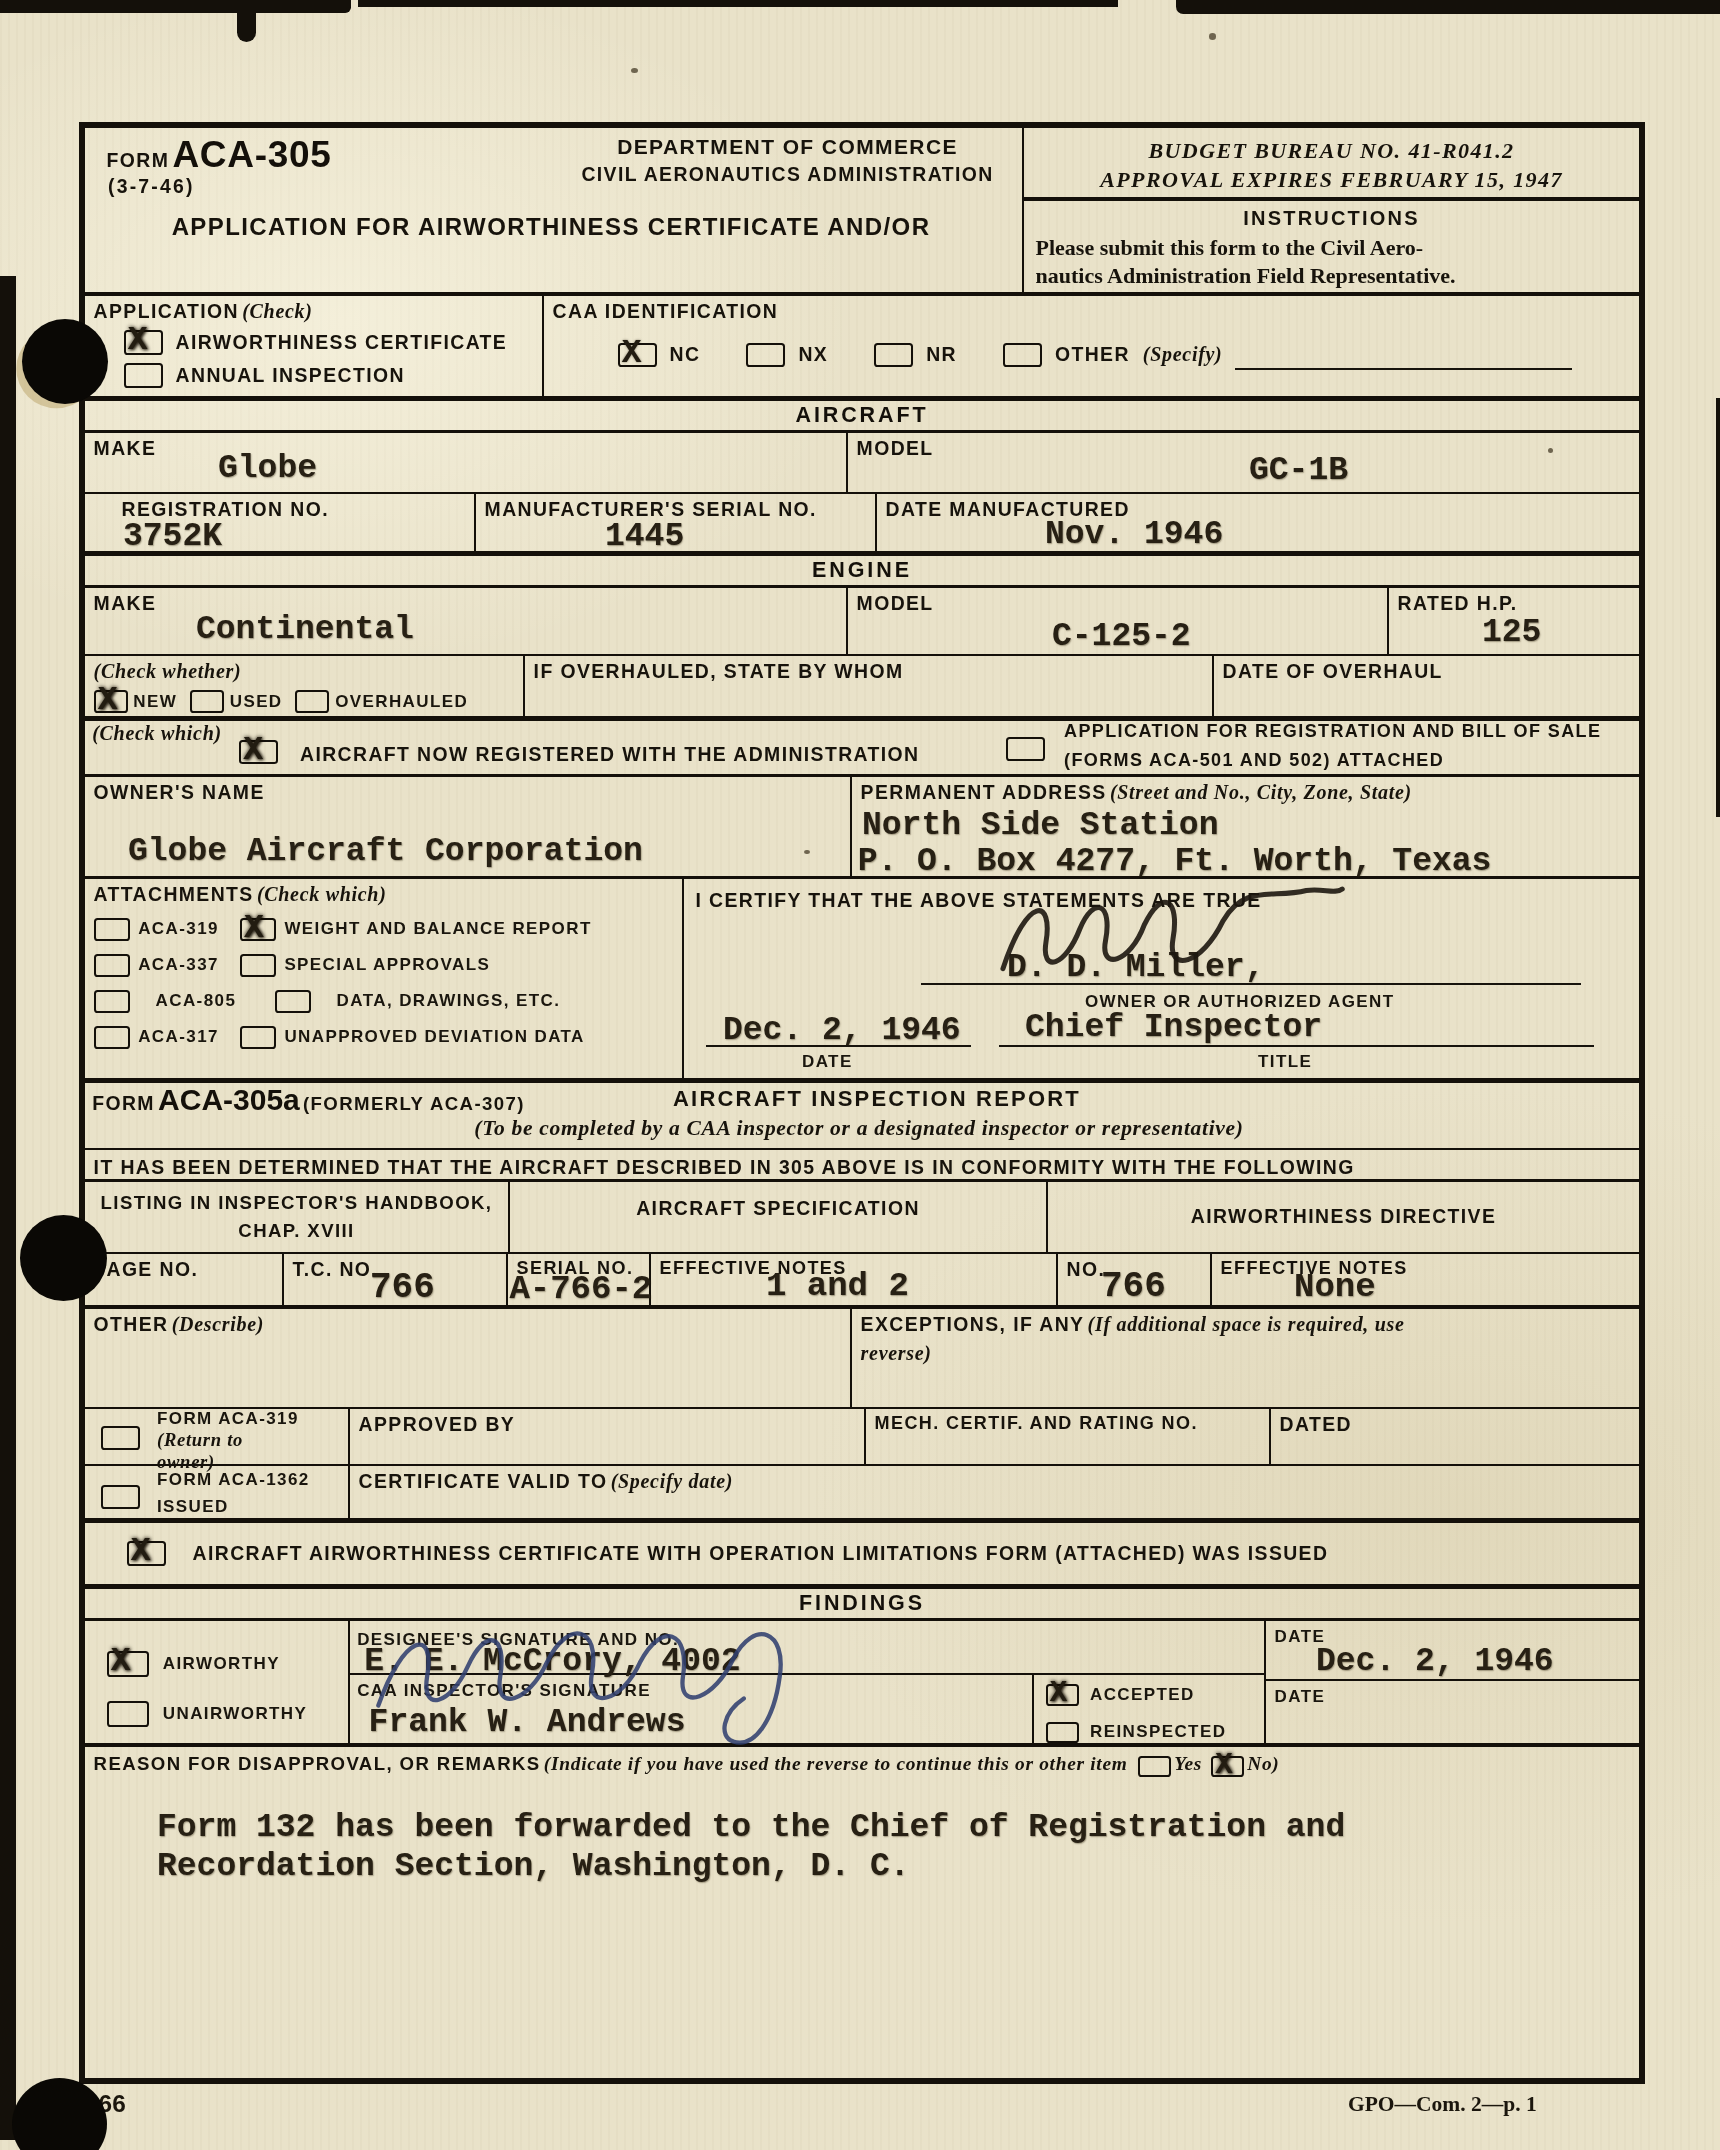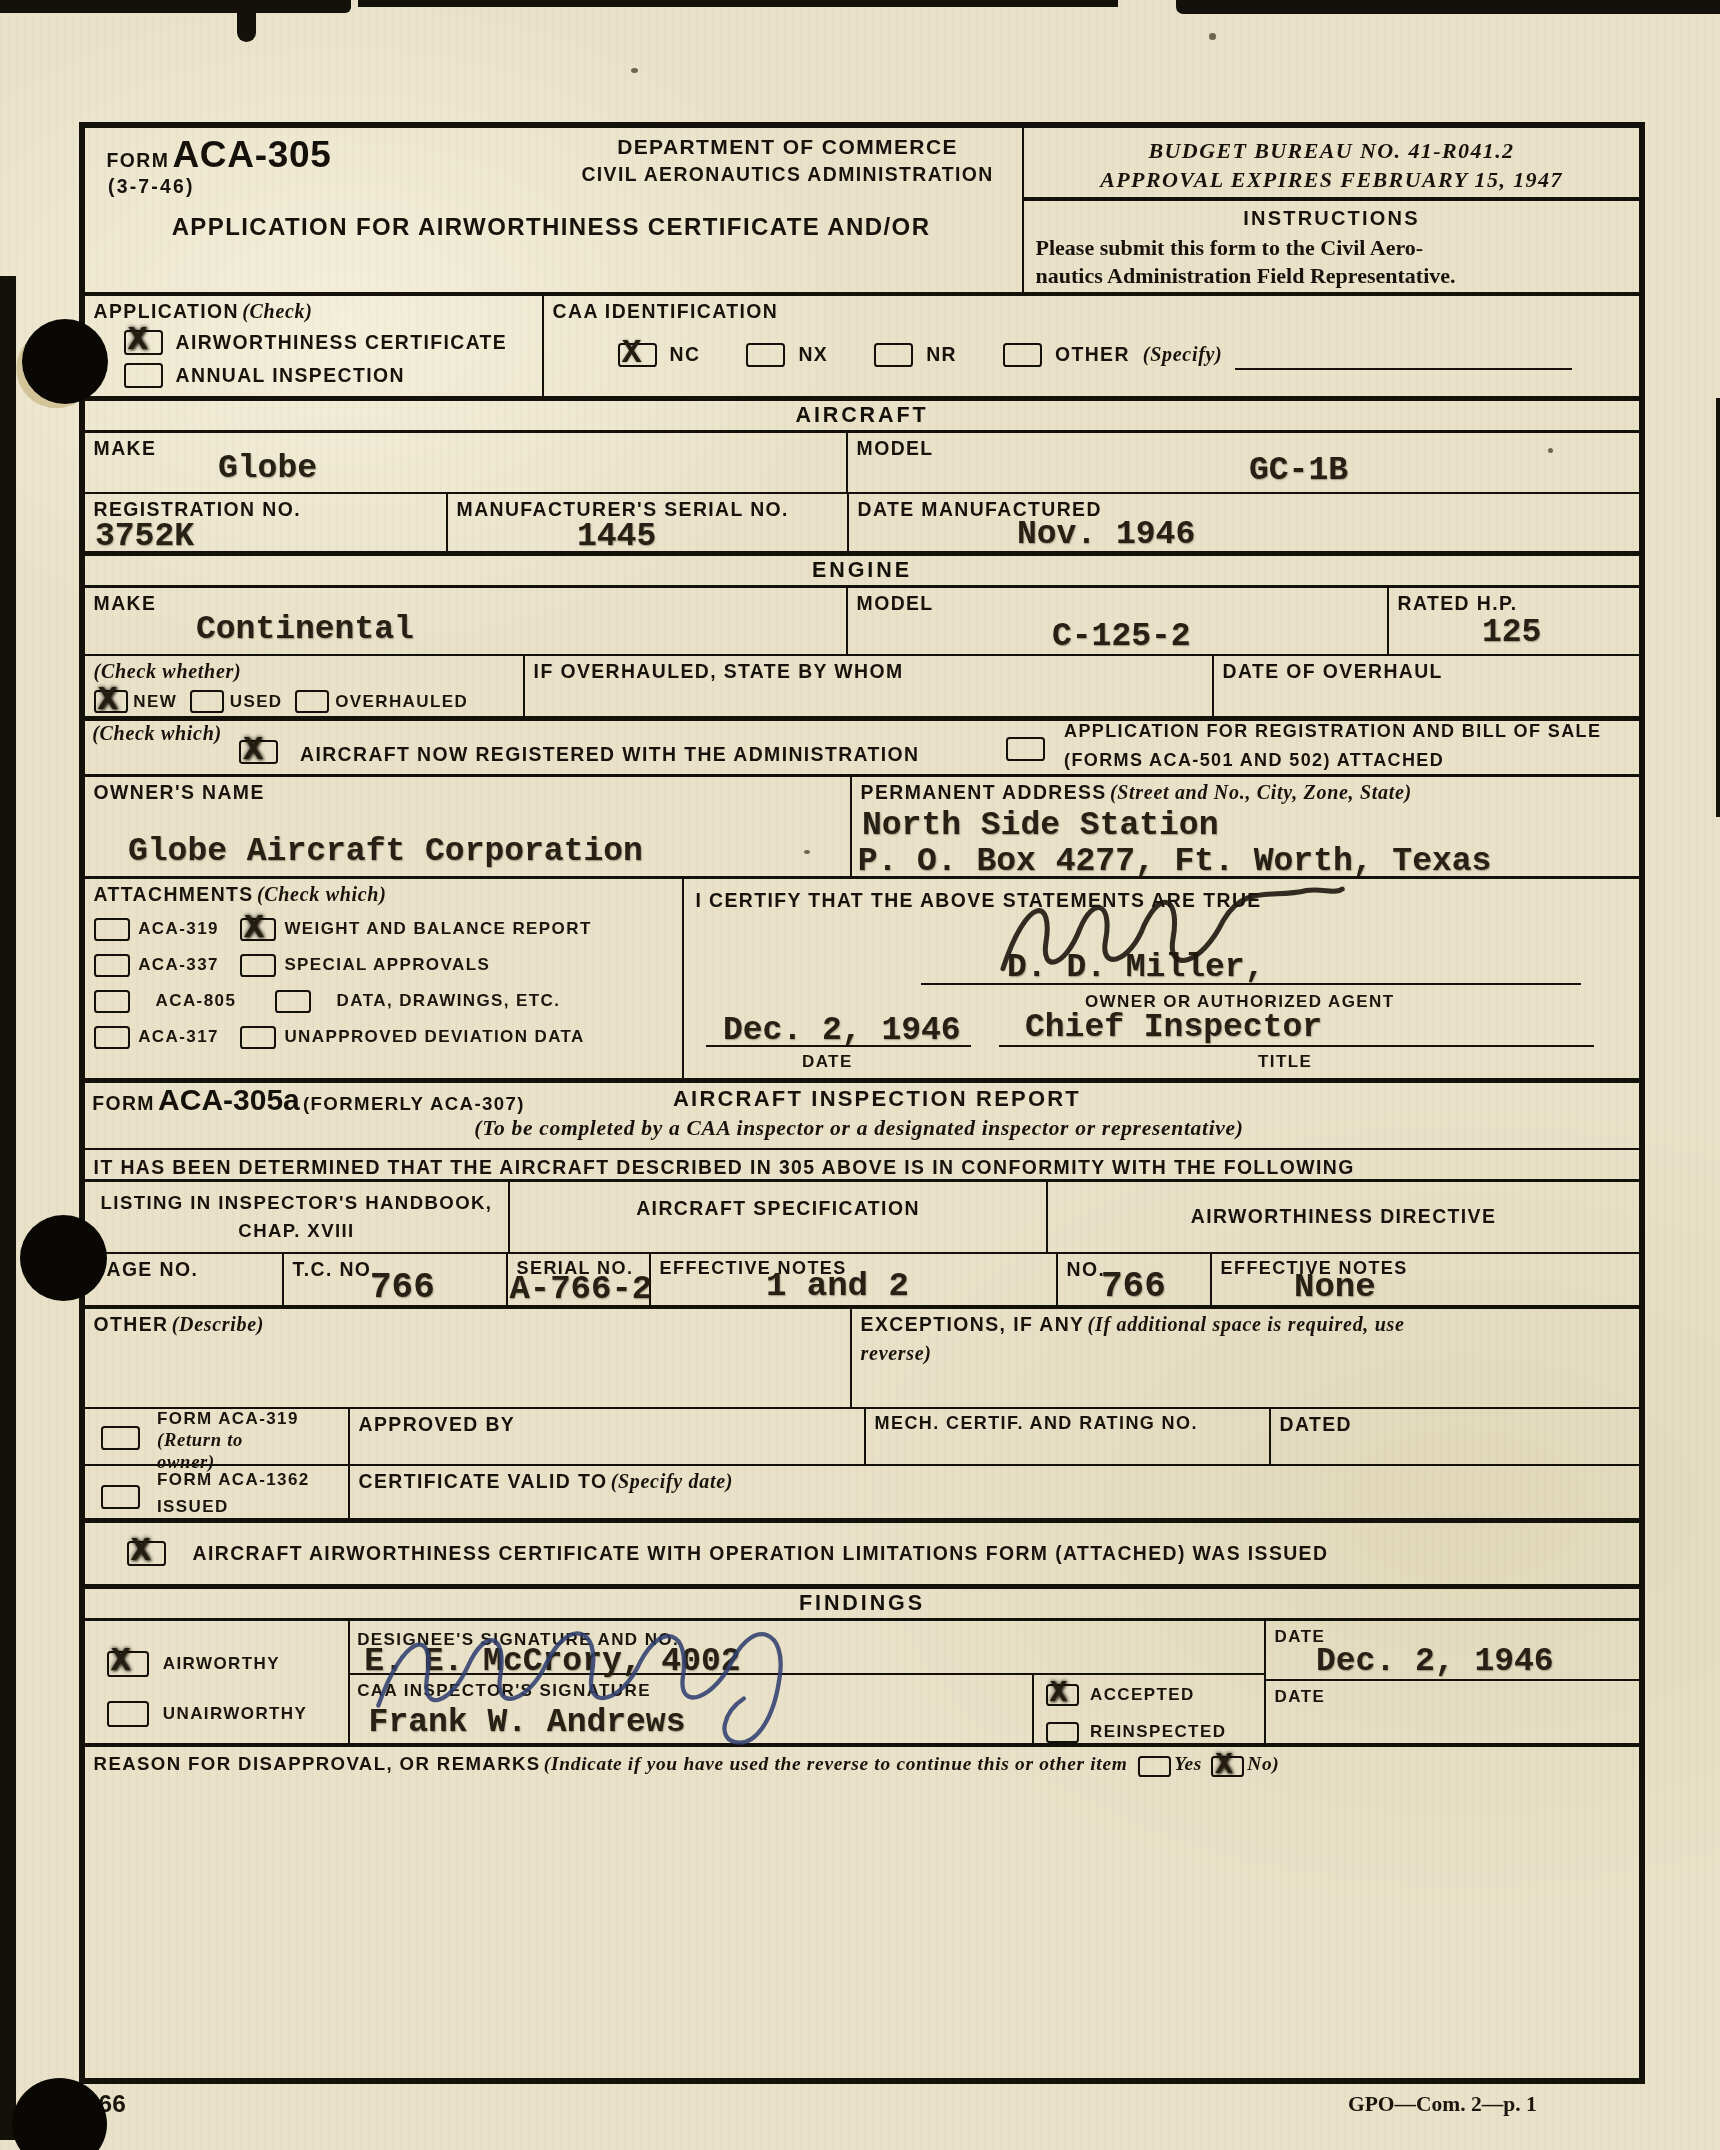--- a/index.html
+++ b/index.html
@@ -137,21 +137,21 @@
         <div class="lbl">MAKE</div>
         <div class="typed typed-big abs" style="left:133px;top:17px;">Globe</div>
       </div>
       <div class="cell last" style="flex:1;">
         <div class="lbl">MODEL</div>
         <div class="typed typed-big abs" style="left:401px;top:18.6px;">GC-1B</div>
       </div>
     </div>
 
     <div class="row b7" style="height:62px;">
-      <div class="cell" style="width:363px;">
+      <div class="cell" style="width:363px;margin-left:28px;">
         <div class="lbl">REGISTRATION NO.</div>
         <div class="typed typed-big abs" style="left:10px;top:24.4px;">3752K</div>
       </div>
       <div class="cell" style="width:401px;">
         <div class="lbl">MANUFACTURER'S SERIAL NO.</div>
         <div class="typed typed-big abs" style="left:129px;top:24.4px;">1445</div>
       </div>
       <div class="cell last" style="flex:1;">
         <div class="lbl">DATE MANUFACTURED</div>
         <div class="typed typed-big abs" style="left:168px;top:21.5px;">Nov. 1946</div>
@@ -444,20 +444,26 @@
       <div class="cell last" style="flex:1;padding-top:5.7px;white-space:nowrap;">
         <span class="lbl" style="font-size:18.6px;">REASON FOR DISAPPROVAL, OR REMARKS</span>
         <span class="it" style="font-size:19.4px;">(Indicate if you have used the reverse to continue this or other item</span>
         <span class="cb cb-sm" style="margin-left:7.2px;"></span>
         <span class="it" style="font-size:19.4px;">Yes</span>
         <span class="cb cb-sm smudge checked" style="margin-left:5.7px;"></span>
         <span class="it" style="font-size:19.4px;">No)</span>
       </div>
     </div>
 
+    <div class="row noline" style="flex:1;">
+      <div class="cell last" style="flex:1;">
+        <div class="typed typed-big abs" style="left:72px;top:26px;">Form 132 has been forwarded to the Chief of Registration and</div>
+        <div class="typed typed-big abs" style="left:72px;top:65px;">Recordation Section, Washington, D. C.</div>
+      </div>
+    </div>
 
   </div>
 
   <div class="abs" style="position:absolute;left:85px;top:2090px;font-family:'Liberation Sans',sans-serif;font-weight:700;font-size:24.4px;color:#1b160d;z-index:2;">666</div>
   <div class="abs serif" style="position:absolute;left:1348px;top:2092px;font-size:21.5px;color:#1b160d;">GPO—Com. 2—p. 1</div>
 
 </div>
 
 
 </body></html>

